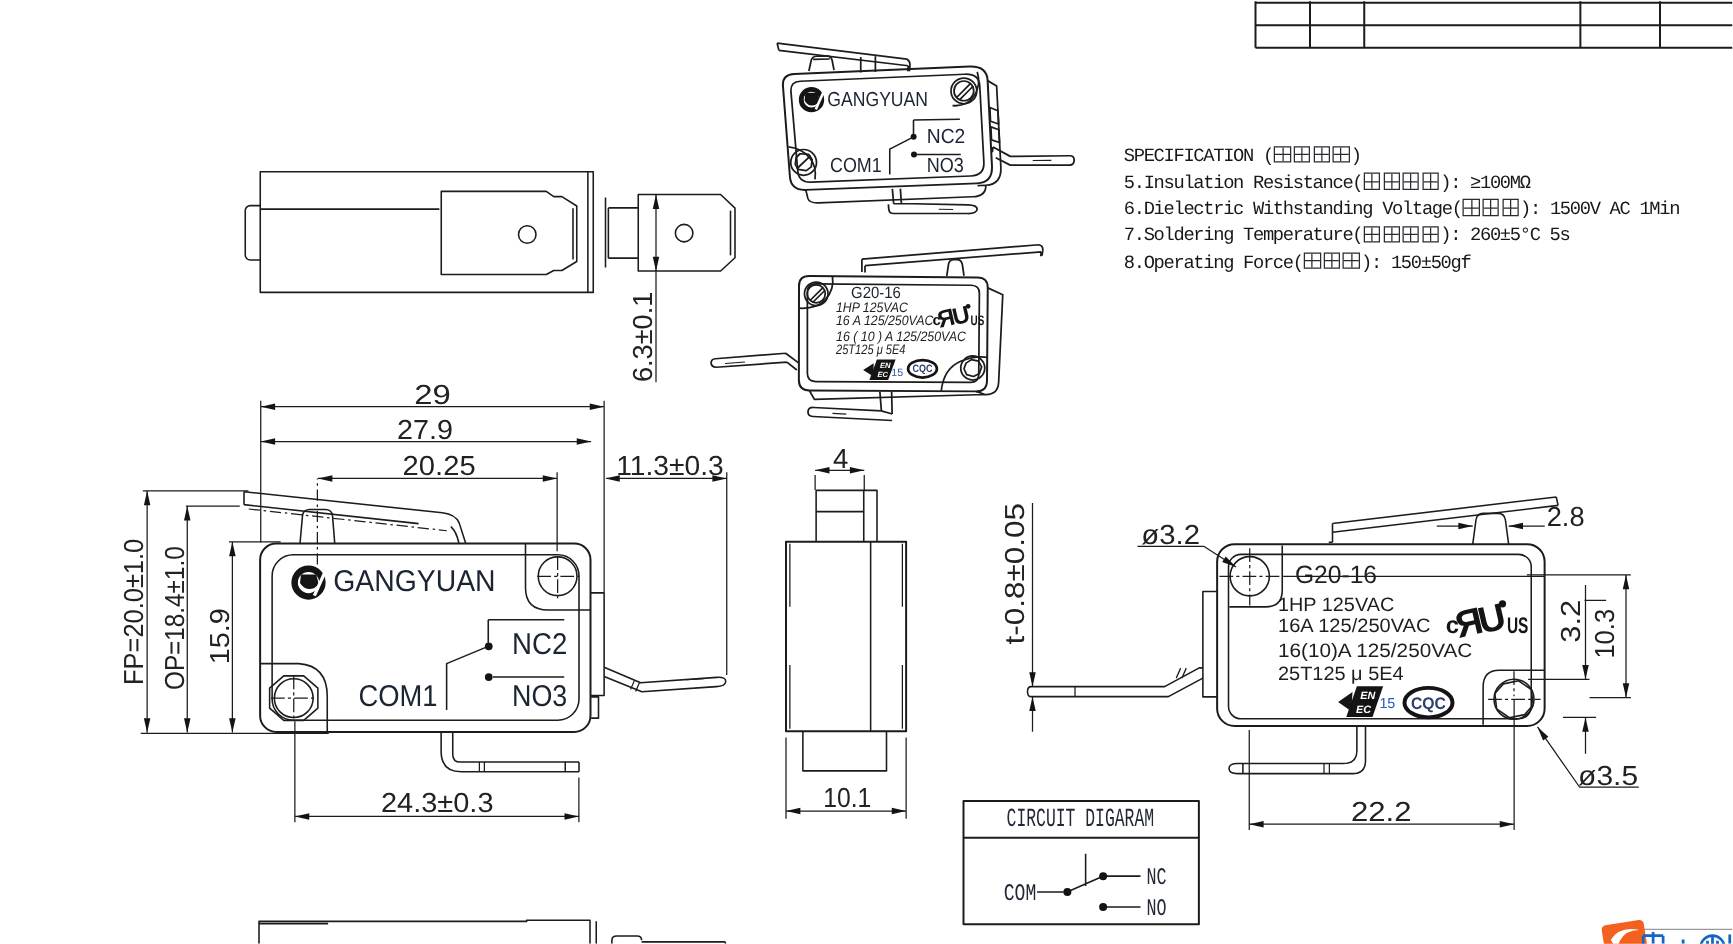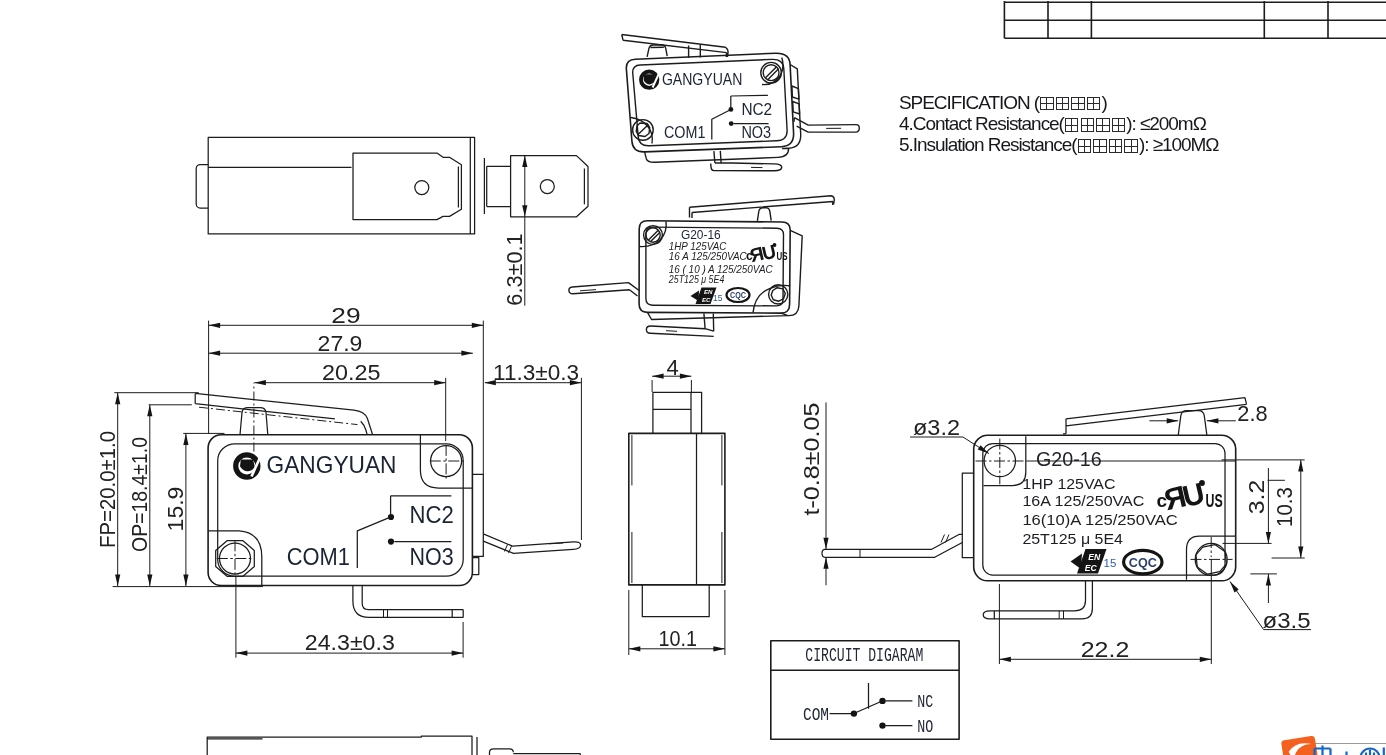--- a/index.html
+++ b/index.html
@@ -7,21 +7,21 @@
 svg{position:absolute;left:0;top:0}
 svg *{vector-effect:none}
 .ln{stroke:#1c1c1c;stroke-width:1.25;fill:none;stroke-linecap:butt;stroke-linejoin:round}
 .w2{stroke-width:1.6}
 .w1{stroke-width:1}
 .f{fill:#141414;stroke:none}
 .dt{font-family:"Liberation Sans",sans-serif;font-size:22px;fill:#222;stroke:none}
 .lbl{font-family:"Liberation Sans",sans-serif;fill:#1b2433;stroke:none}
 .cl{stroke-dasharray:9 3 2 3}
 .cx{stroke-dasharray:11 2.5 2.5 2.5}
-.spec{position:absolute;left:899px;top:92px;font-family:Liberation Sans, sans-serif;font-size:19px;line-height:21.15px;letter-spacing:-1.05px;color:#17181c}
+.spec{position:absolute;left:899px;top:115px;font-family:Liberation Mono, monospace;font-size:15px;line-height:21.15px;letter-spacing:-1.05px;color:#17181c}
 .spec div{height:21.15px;white-space:pre}
 .tl{display:inline-block;width:15px;text-align:center}
 .c{display:inline-block;width:13.4px;height:13.2px;border:1.1px solid #2a2b30;box-sizing:border-box;vertical-align:-1.4px;margin:0 1.1px;background:linear-gradient(#2a2b30,#2a2b30) 50% 0/1.1px 100% no-repeat,linear-gradient(#2a2b30,#2a2b30) 0 52%/100% 1.1px no-repeat}
 </style>
 </head>
 <body>
 <div id="page">
 <svg width="1386" height="755" viewBox="0 0 1386 755">
 <defs>
 <path id="arr" d="M0,0 L-11.5,-2.6 L-11.5,2.6 Z" fill="#141414" stroke="none"></path>
@@ -460,16 +460,18 @@
 <path d="M1322.5,745.5 V755 M1314.5,748.5 H1330.5 M1314.5,748.5 V755 M1330.5,748.5 V755"></path>
 <path d="M1346.5,751.5 V755"></path>
 <circle cx="1370" cy="758" r="9.5"></circle>
 <path d="M1366,752.5 V755.5 M1370,749.5 V755.5 M1374,752.5 V755.5"></path>
 <path d="M1383.8,747.5 V755"></path>
 </g>
 </svg>
 
 <div class="spec">
 <div>SPECIFICATION (<i class="c"></i><i class="c"></i><i class="c"></i><i class="c"></i>)</div>
-<div>4.Contact Resistance(<i class="c"></i><i class="c"></i><i class="c"></i><i class="c"></i>): ≤200mΩ</div>
 <div>5.Insulation Resistance(<i class="c"></i><i class="c"></i><i class="c"></i><i class="c"></i>): ≥100MΩ</div>
+<div>6.Dielectric Withstanding Voltage(<i class="c"></i><i class="c"></i><i class="c"></i>): 1500V AC 1Min</div>
+<div>7.Soldering Temperature(<i class="c"></i><i class="c"></i><i class="c"></i><i class="c"></i>): 260±5°C 5s</div>
+<div>8.Operating Force(<i class="c"></i><i class="c"></i><i class="c"></i>): 150±50gf</div>
 </div>
 </div>
 
 </body></html>

